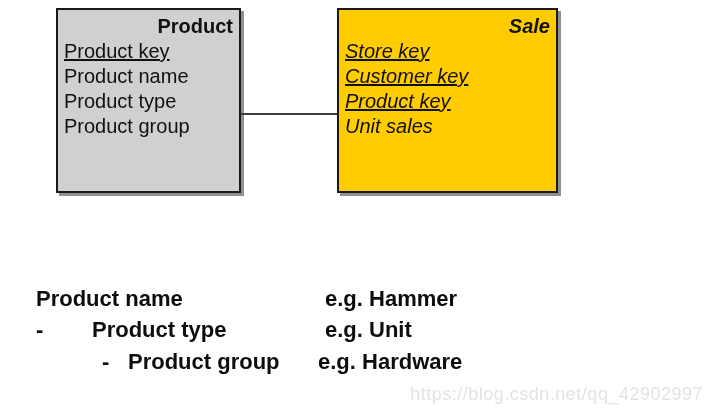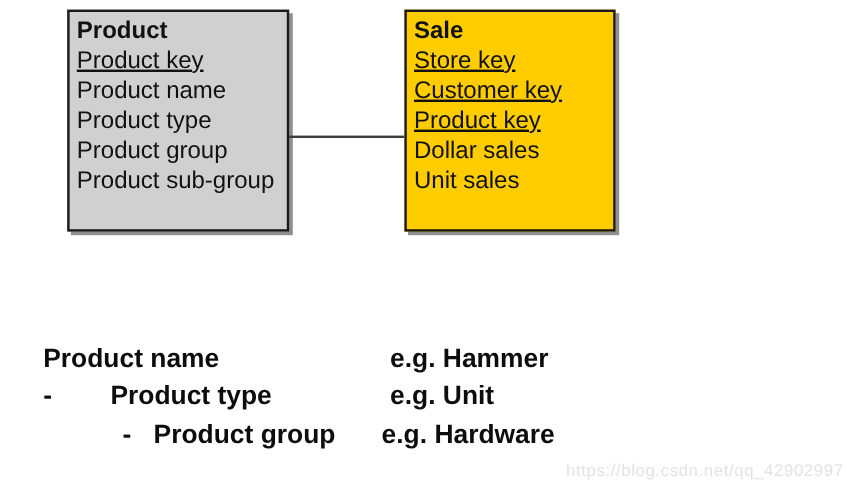--- a/index.html
+++ b/index.html
@@ -31,26 +31,28 @@
   .table-box.product {
     left: 56px;
     top: 8px;
     width: 185px;
     height: 185px;
     background: #d0d0d0;
   }
   .table-box.sale {
     left: 337px;
     top: 8px;
-    width: 176px;
+    width: 221px;
     height: 185px;
     background: #ffcc00;
+    font-style: italic;
   }
   .table-title {
     font-weight: bold;
+    text-align: right;
   }
   .field[data-underline="true"] {
     text-decoration: underline;
   }
 
   
   .connector {
     position: absolute;
     left: 241px;
     top: 113px;
@@ -75,48 +77,46 @@
   .h-ex-2    { left: 325px; top: 318px; }
   .h-dash-3  { left: 102px; top: 350px; }
   .h-label-3 { left: 128px; top: 350px; }
   .h-ex-3    { left: 318px; top: 350px; }
 
   
   .watermark {
     position: absolute;
     right: 7px;
     top: 384px;
-    font-size: 14px;
+    font-size: 18px;
     color: #e3e3e5;
     letter-spacing: 0.5px;
     white-space: nowrap;
   }
 </style>
 </head>
 <body>
 
 <div class="canvas">
 
   <div class="table-box product">
     <div class="table-title">Product</div>
     <div class="field" data-underline="true">Product key</div>
     <div class="field" data-underline="false">Product name</div>
     <div class="field" data-underline="false">Product type</div>
     <div class="field" data-underline="false">Product group</div>
-    <div class="field" data-underline="false">Product sub-group</div>
   </div>
 
   <div class="connector"></div>
 
   <div class="table-box sale">
     <div class="table-title">Sale</div>
     <div class="field" data-underline="true">Store key</div>
     <div class="field" data-underline="true">Customer key</div>
     <div class="field" data-underline="true">Product key</div>
-    <div class="field" data-underline="false">Dollar sales</div>
     <div class="field" data-underline="false">Unit sales</div>
   </div>
 
   <div>
     <span class="htext h-label-1">Product name</span>
     <span class="htext h-ex-1">e.g. Hammer</span>
 
     <span class="htext h-dash-2">-</span>
     <span class="htext h-label-2">Product type</span>
     <span class="htext h-ex-2">e.g. Unit</span>

